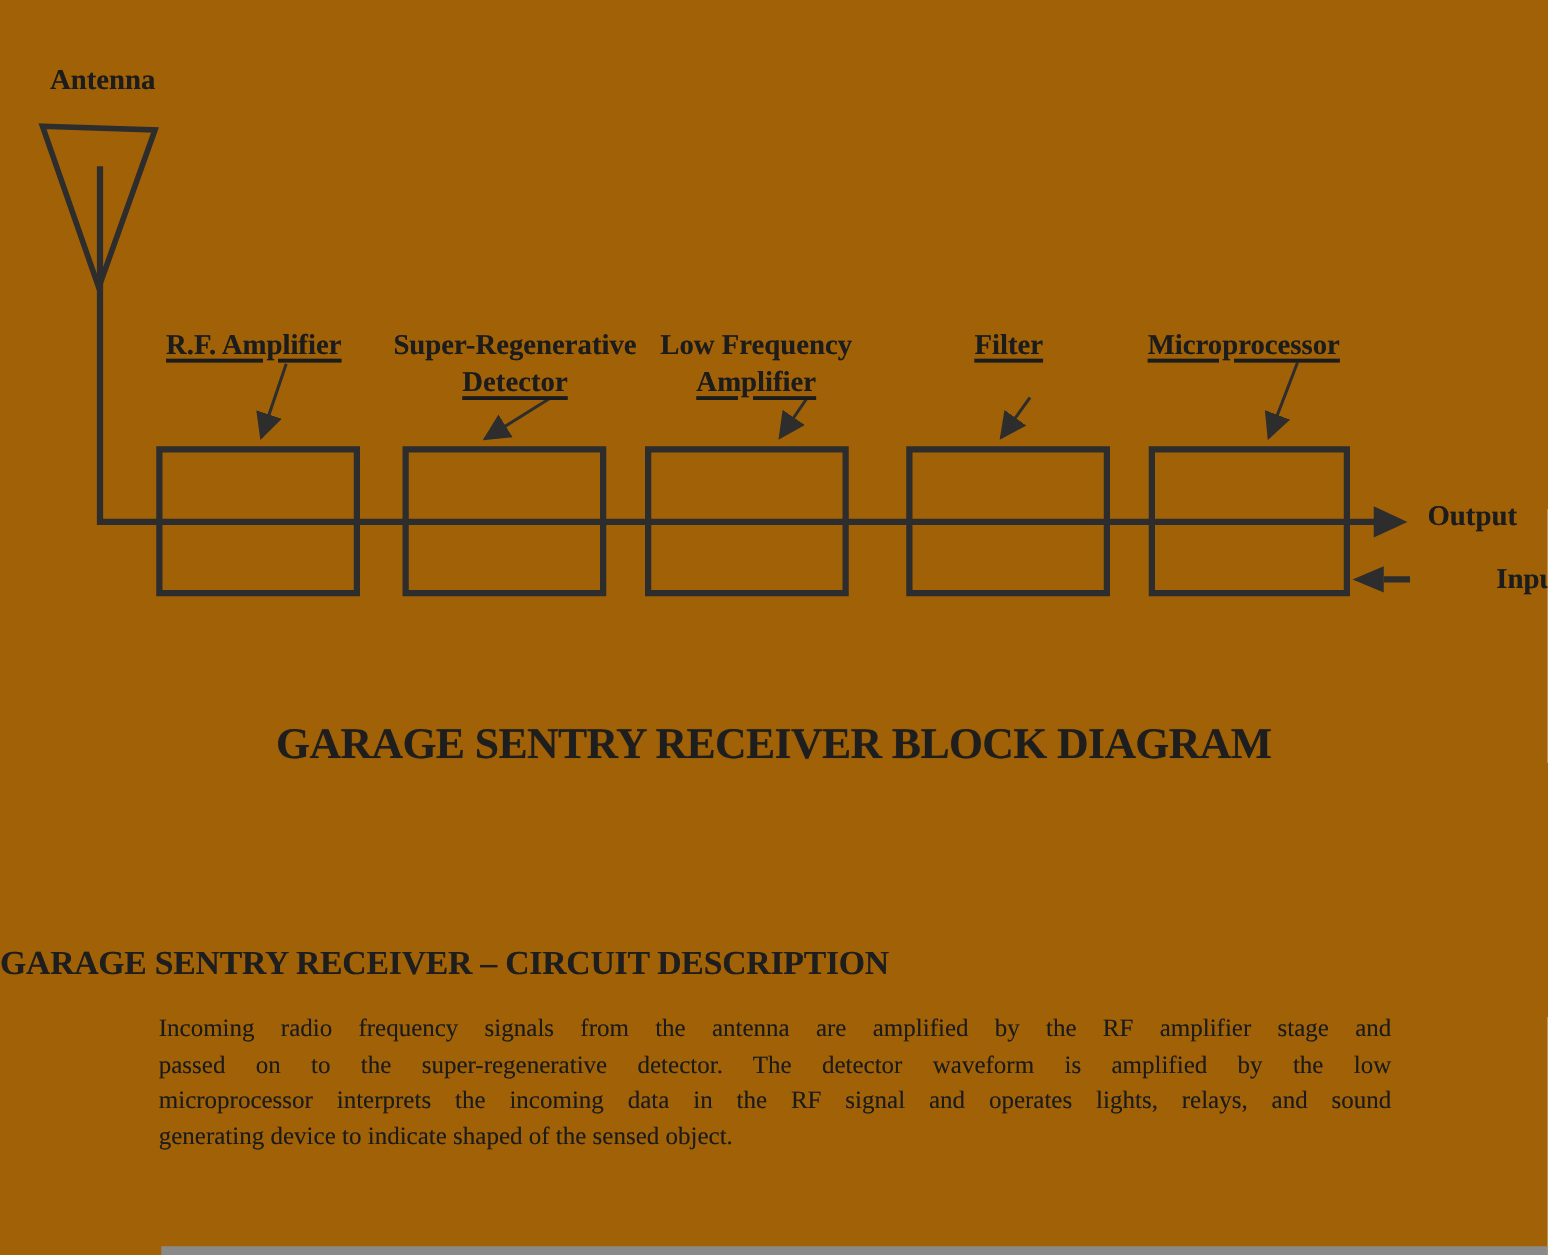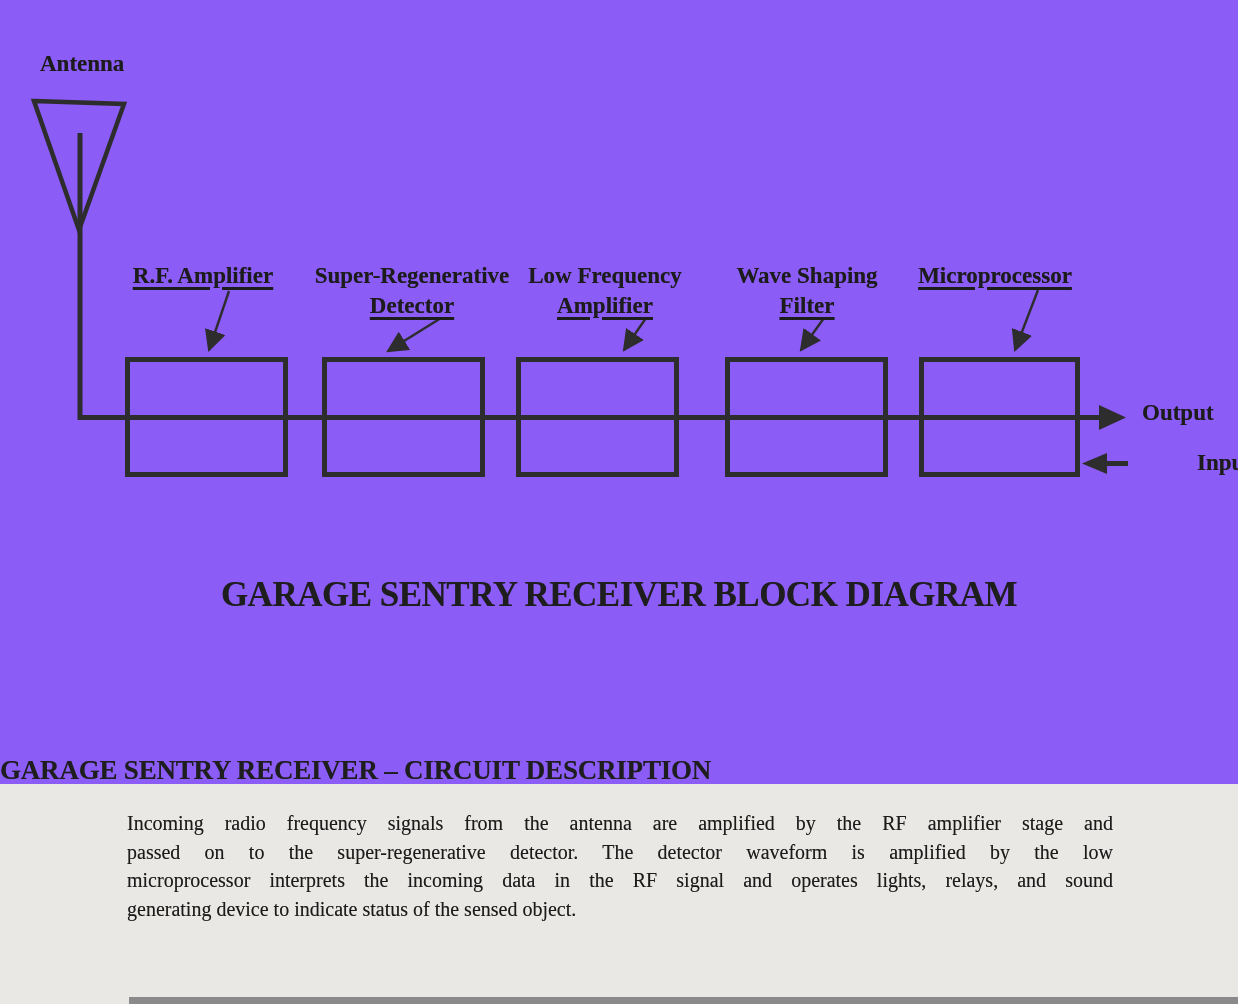--- a/index.html
+++ b/index.html
@@ -4,22 +4,22 @@
 <style>
   html,body{margin:0;padding:0;}
   body{
     width:1238px;height:1004px;
     background:#e9e8e5;
     font-family:"Liberation Serif", serif;
     overflow:hidden;
   }
   .page{
     position:relative;
-    width:1238px;height:784px;
-    background:#8b5cf6;
+    width:1238px;height:1004px;
+    background:#a16207;
     color:#1f1f1f;
   }
   svg.gfx{position:absolute;left:0;top:0;}
 
   .lbl{
     position:absolute;
     font-weight:bold;
     font-size:23px;
     color:#1c1c1c;
     text-shadow:0 0 0.5px rgba(30,30,30,.55);
@@ -125,37 +125,36 @@
   <div class="blabel" style="left:83px;">
     <span class="ul">R.F. Amplifier</span>
   </div>
 
   <div class="blabel" style="left:485px;">
     <span>Low Frequency</span>
     <span class="ul">Amplifier</span>
   </div>
 
   <div class="blabel" style="left:687px;">
-    <span>Wave Shaping</span>
     <span class="ul">Filter</span>
   </div>
 
   <div class="blabel" style="left:875px;">
     <span class="ul">Microprocessor</span>
   </div>
 
   <div class="lbl" style="left:1142px;top:400px;">Output</div>
   <div class="lbl" style="left:1153px;top:450px;margin-left:44px;">Input</div>
 
   <div class="title">GARAGE SENTRY RECEIVER BLOCK DIAGRAM</div>
 
   <div class="heading">GARAGE SENTRY RECEIVER – CIRCUIT DESCRIPTION</div>
 
   <div class="para">
     <div class="just">Incoming radio frequency signals from the antenna are amplified by the RF amplifier stage and</div>
     <div class="just">passed on to the super-regenerative detector. The detector waveform is amplified by the low</div>
     <div class="just">microprocessor interprets the incoming data in the RF signal and operates lights, relays, and sound</div>
-    <div class="last">generating device to indicate status of the sensed object.</div>
+    <div class="last">generating device to indicate shaped of the sensed object.</div>
   </div>
 
   <div class="scan-edge"></div>
 
 </div>
 
 </body></html>

